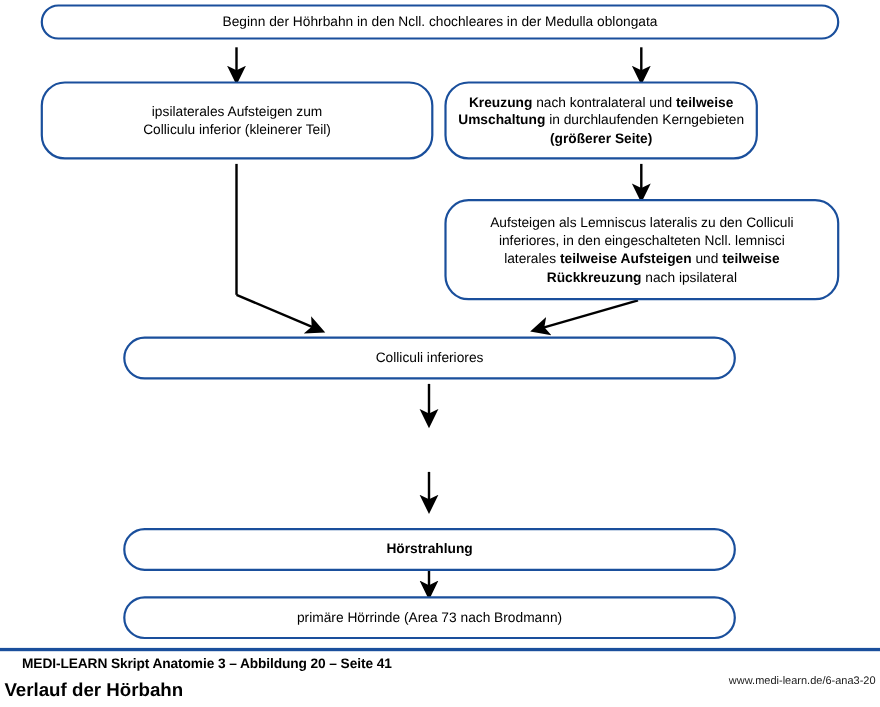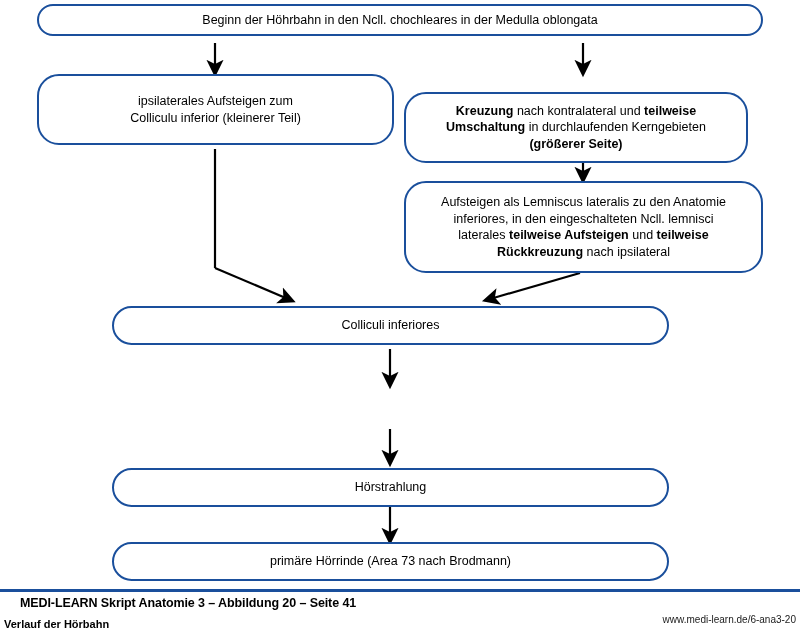--- a/index.html
+++ b/index.html
@@ -41,25 +41,25 @@
     line-height: 16.5px;
     color: #000000;
     padding: 2px 10px;
   }
   .node .txt { display: block; width: 100%; }
   .node b { font-weight: bold; }
 
   
   #node-start      { left: 37px;  top: 4px;   width: 726px; height: 32px; }
   #node-ipsi       { left: 37px;  top: 74px;  width: 357px; height: 71px; }
-  #node-kreuzung   { left: 404px; top: 92px;  width: 344px; height: 71px; }
+  #node-kreuzung   { left: 404px; top: 74px;  width: 285px; height: 71px; }
   #node-lemniscus  { left: 404px; top: 181px; width: 359px; height: 92px; }
   #node-colliculi  { left: 112px; top: 306px; width: 557px; height: 39px; }
   #node-corpus     { left: 112px; top: 386px; width: 557px; height: 39px; }
-  #node-hoerstr    { left: 112px; top: 468px; width: 557px; height: 39px; }
+  #node-hoerstr    { left: 112px; top: 480px; width: 557px; height: 39px; font-weight: bold; }
   #node-hoerrinde  { left: 112px; top: 542px; width: 557px; height: 39px; }
 
   
   #footer-rule {
     position: absolute;
     left: 0;
     top: 589px;
     width: 800px;
     height: 3px;
     background: #1a4f9c;
@@ -77,21 +77,21 @@
     top: 0px;
     font-size: 12.5px;
     font-weight: bold;
     letter-spacing: -0.1px;
     white-space: nowrap;
   }
   #footer-subtitle {
     position: absolute;
     left: 4px;
     top: 22px;
-    font-size: 11px;
+    font-size: 17px;
     font-weight: bold;
     white-space: nowrap;
   }
   #footer-url {
     position: absolute;
     right: 4px;
     top: 18px;
     font-size: 10px;
     color: #1a1a1a;
     white-space: nowrap;
@@ -157,21 +157,21 @@
   <div class="node" id="node-kreuzung">
     <span class="txt">
       <b>Kreuzung</b><span> nach kontralateral und </span><b>teilweise</b><br>
       <b>Umschaltung</b><span> in durchlaufenden Kerngebieten</span><br>
       <b>(größerer Seite)</b>
     </span>
   </div>
 
   <div class="node" id="node-lemniscus">
     <span class="txt">
-      <span>Aufsteigen als Lemniscus lateralis zu den Anatomie</span><br>
+      <span>Aufsteigen als Lemniscus lateralis zu den Colliculi</span><br>
       <span>inferiores, in den eingeschalteten Ncll. lemnisci</span><br>
       <span>laterales </span><b>teilweise Aufsteigen</b><span> und </span><b>teilweise</b><br>
       <b>Rückkreuzung</b><span> nach ipsilateral</span>
     </span>
   </div>
 
   <div class="node" id="node-colliculi">
     <span class="txt">Colliculi inferiores</span>
   </div>
 

